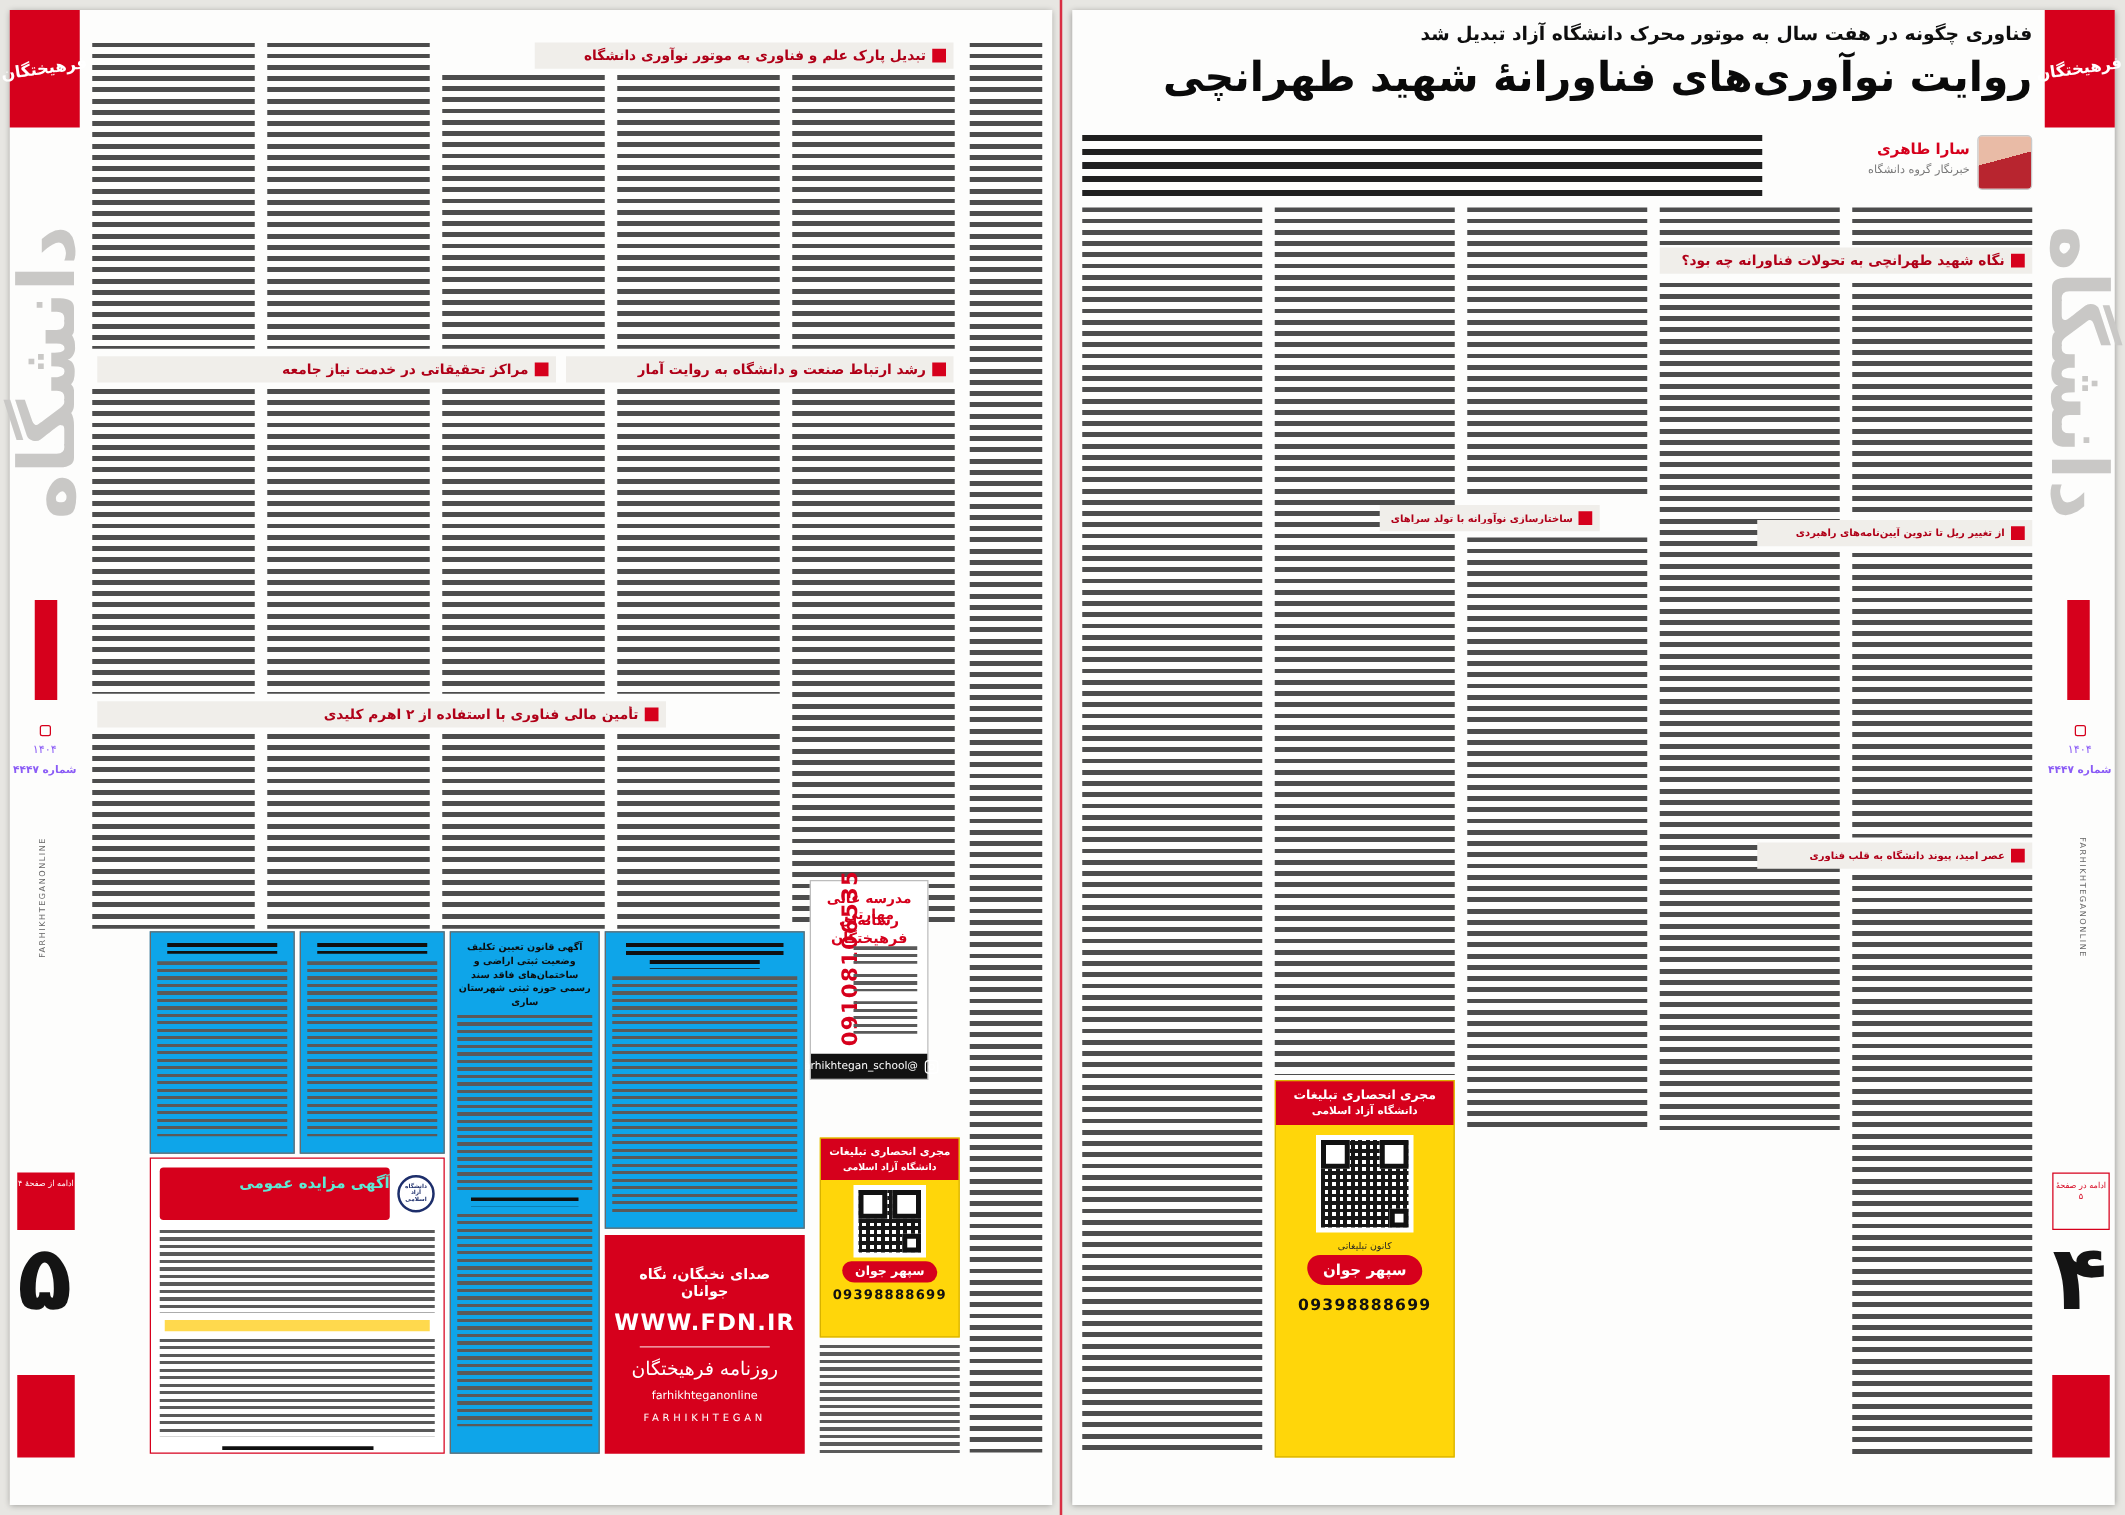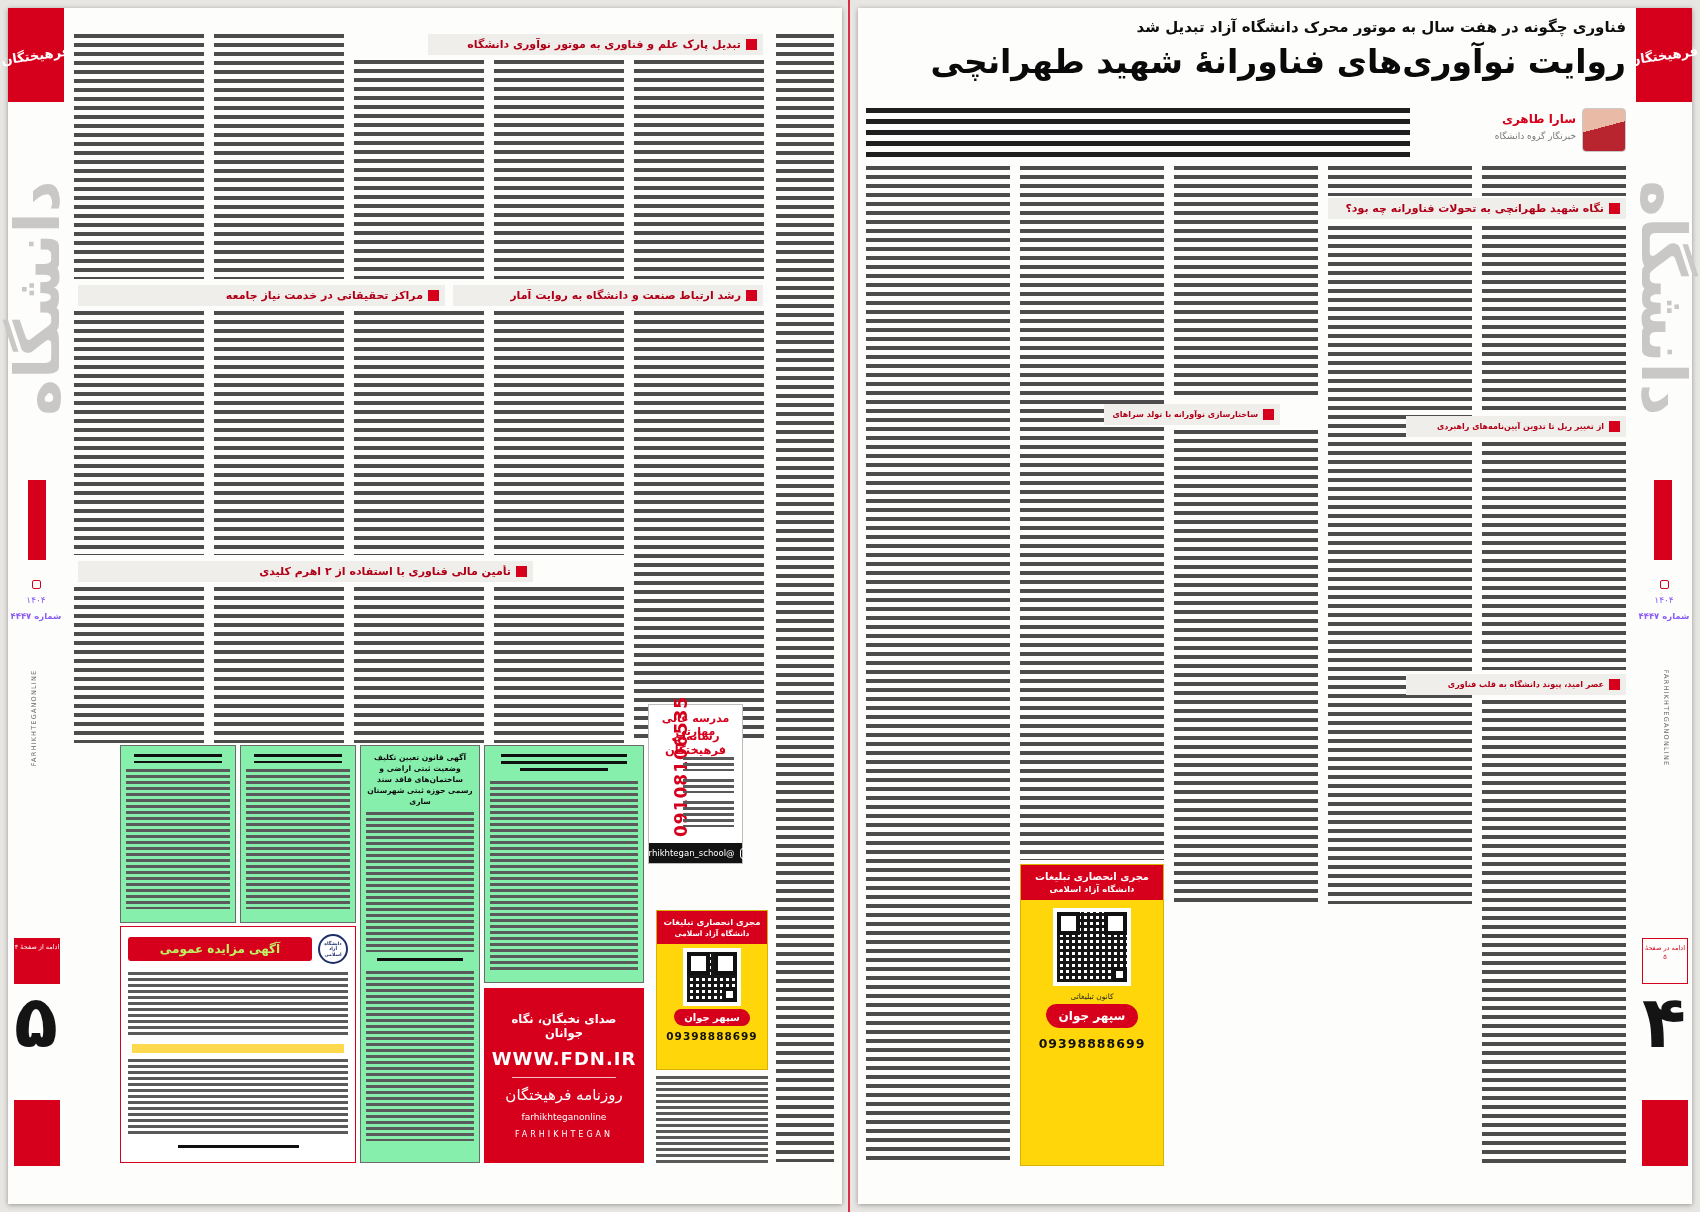--- a/index.html
+++ b/index.html
@@ -107,26 +107,26 @@
   .fdn-paper { font-size:15px; font-weight:normal; }
   .fdn-handle { font-size:9px; }
   .fdn-caps { font-size:8px; letter-spacing:3px; }
 
   
   .ad-auction { position:absolute; background:#fff; border:1.5px solid #d6001c; padding:7px; }
   .auc-head { display:flex; align-items:center; gap:6px; }
   .auc-logo { width:30px; height:30px; border-radius:50%; border:2px solid #1d2e6b; color:#1d2e6b;
               font-size:4.6px; font-weight:bold; display:flex; align-items:center; justify-content:center;
               text-align:center; line-height:1.2; padding:2px; flex:0 0 auto; }
-  .auc-title { flex:1; background:#d6001c; color:#bef264; font-size:12px; font-weight:bold; text-align:center;
-               height:24px; line-height:24px; border-radius:3px; }
+  .auc-title { flex:1; background:#d6001c; color:#5eead4; font-size:12px; font-weight:bold; text-align:right;
+               height:42px; line-height:24px; border-radius:3px; }
   .auc-hl { height:9px; background:#ffd94d; margin:6px 4px; }
 
   
-  .legal { position:absolute; background:#86efac; border:1px solid #6a6a6a; padding:6px 5px; }
+  .legal { position:absolute; background:#0ea5e9; border:1px solid #6a6a6a; padding:6px 5px; }
   .legal-title { font-size:7.6px; font-weight:bold; text-align:center; line-height:1.45; color:#0c0c0c; }
 </style>
 </head>
 <body>
 
 <div class="fold"></div>
 
 <div class="page" id="pageR">
 
   <div class="logo-box" style="left:778px; top:0;">

